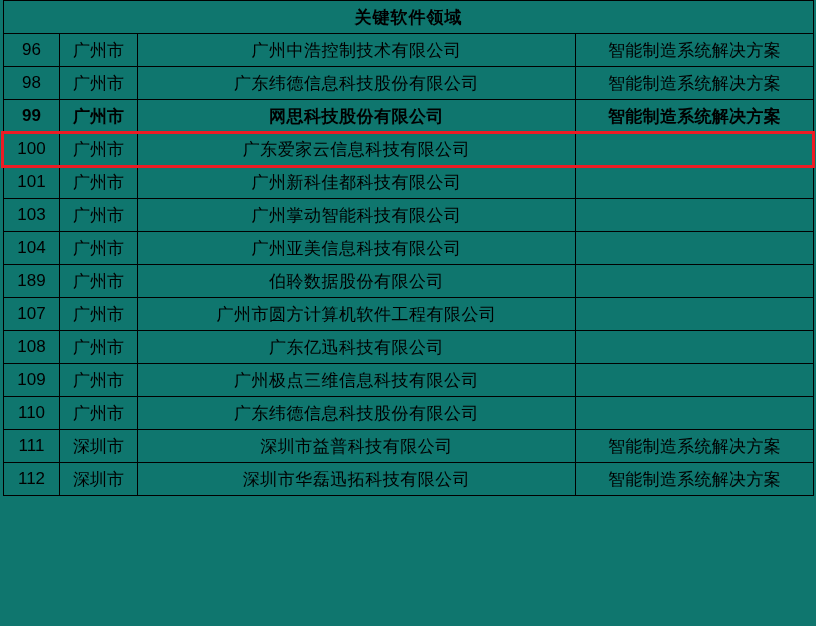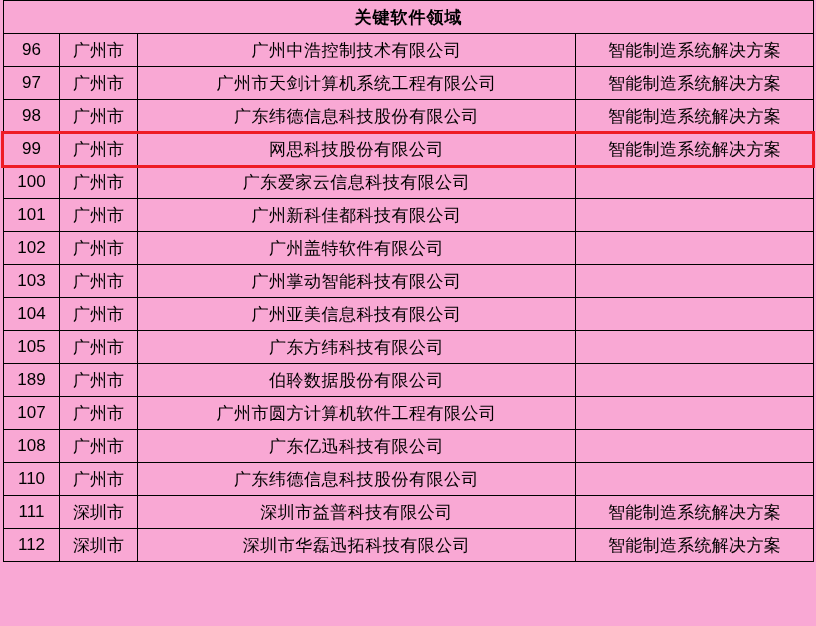--- a/index.html
+++ b/index.html
@@ -10,21 +10,21 @@
   body {
     width: 816px;
     height: 626px;
     font-family: "Liberation Sans", "DejaVu Sans", sans-serif;
     overflow: hidden;
   }
   .sheet {
     width: 816px;
     height: 626px;
     position: relative;
-    background: #f9a8d4;
+    background: #0f766e;
     box-sizing: border-box;
   }
   table.grid {
     border-collapse: collapse;
     width: 810px;
     margin: 0 3px;
     table-layout: fixed;
   }
   table.grid td {
     border: 1px solid #000000;
@@ -52,20 +52,21 @@
 
   td.num { font-size: 16px; }
   td.city { font-size: 17px; }
   td.company { font-size: 17.5px; letter-spacing: 0.5px; }
   td.field { font-size: 16.5px; letter-spacing: 0.3px; }
 
   
   .hl td {
     border-top: 1px solid #000;
     border-bottom: 1px solid #000;
+    font-weight: bold;
   }
   .highlight-box {
     position: absolute;
     border: 3px solid #ee1c25;
     box-sizing: border-box;
     pointer-events: none;
     left: 1px;
     width: 814px;
   }
 </style>
@@ -84,26 +85,20 @@
       <tr class="title-row">
         <td colspan="4">关键软件领域</td>
       </tr>
     <tr>
           <td class="num">96</td>
           <td class="city">广州市</td>
           <td class="company">广州中浩控制技术有限公司</td>
           <td class="field">智能制造系统解决方案</td>
         </tr>
         <tr>
-          <td class="num">97</td>
-          <td class="city">广州市</td>
-          <td class="company">广州市天剑计算机系统工程有限公司</td>
-          <td class="field">智能制造系统解决方案</td>
-        </tr>
-        <tr>
           <td class="num">98</td>
           <td class="city">广州市</td>
           <td class="company">广东纬德信息科技股份有限公司</td>
           <td class="field">智能制造系统解决方案</td>
         </tr>
         <tr class="hl">
           <td class="num">99</td>
           <td class="city">广州市</td>
           <td class="company">网思科技股份有限公司</td>
           <td class="field">智能制造系统解决方案</td>
@@ -114,59 +109,53 @@
           <td class="company">广东爱家云信息科技有限公司</td>
           <td class="field"></td>
         </tr>
         <tr>
           <td class="num">101</td>
           <td class="city">广州市</td>
           <td class="company">广州新科佳都科技有限公司</td>
           <td class="field"></td>
         </tr>
         <tr>
-          <td class="num">102</td>
-          <td class="city">广州市</td>
-          <td class="company">广州盖特软件有限公司</td>
-          <td class="field"></td>
-        </tr>
-        <tr>
           <td class="num">103</td>
           <td class="city">广州市</td>
           <td class="company">广州掌动智能科技有限公司</td>
           <td class="field"></td>
         </tr>
         <tr>
           <td class="num">104</td>
           <td class="city">广州市</td>
           <td class="company">广州亚美信息科技有限公司</td>
-          <td class="field"></td>
-        </tr>
-        <tr>
-          <td class="num">105</td>
-          <td class="city">广州市</td>
-          <td class="company">广东方纬科技有限公司</td>
           <td class="field"></td>
         </tr>
         <tr>
           <td class="num">189</td>
           <td class="city">广州市</td>
           <td class="company">伯聆数据股份有限公司</td>
           <td class="field"></td>
         </tr>
         <tr>
           <td class="num">107</td>
           <td class="city">广州市</td>
           <td class="company">广州市圆方计算机软件工程有限公司</td>
           <td class="field"></td>
         </tr>
         <tr>
           <td class="num">108</td>
           <td class="city">广州市</td>
           <td class="company">广东亿迅科技有限公司</td>
+          <td class="field"></td>
+        </tr>
+        <tr>
+          <td class="num">109</td>
+          <td class="city">广州市</td>
+          <td class="company">广州极点三维信息科技有限公司</td>
           <td class="field"></td>
         </tr>
         <tr>
           <td class="num">110</td>
           <td class="city">广州市</td>
           <td class="company">广东纬德信息科技股份有限公司</td>
           <td class="field"></td>
         </tr>
         <tr>
           <td class="num">111</td>

